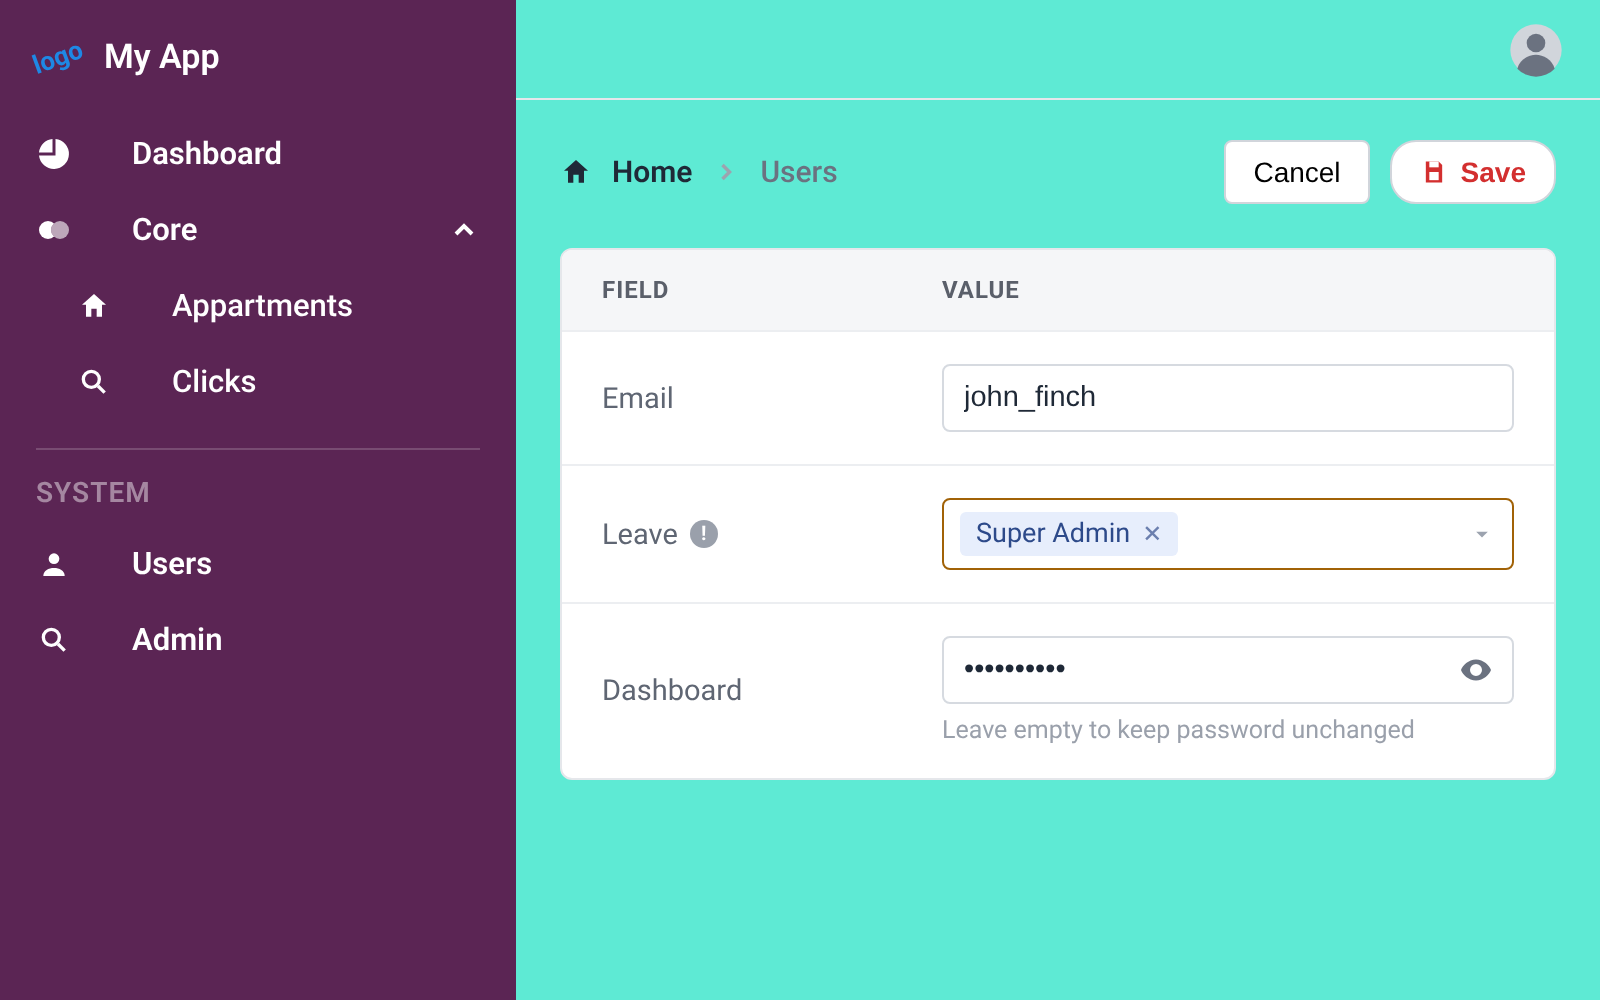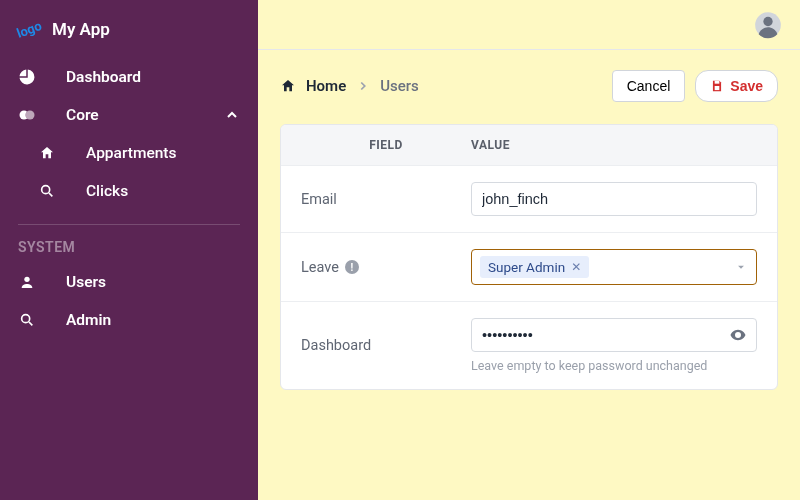--- a/index.html
+++ b/index.html
@@ -11,36 +11,36 @@
   .brand { display: flex; align-items: center; gap: 12px; padding: 10px 18px 18px 18px; font-weight: 600; font-size: 17px; }
   .brand-logo { width: 22px; height: 22px; transform: rotate(-20deg); color: #1e88e5; font-weight: 700; font-size: 13px; display: flex; align-items: center; justify-content: center; }
   .nav-item { display: flex; align-items: center; gap: 30px; padding: 10px 18px; font-size: 15.5px; font-weight: 600; cursor: pointer; }
   .nav-item .icon { width: 18px; height: 18px; display: flex; align-items: center; justify-content: center; }
   .nav-item .chev { margin-left: auto; }
   .sub-item { padding-left: 38px; font-weight: 500; }
   .section-divider { border: 0; border-top: 1px solid rgba(255,255,255,0.18); margin: 14px 18px 10px 18px; }
   .section-label { color: rgba(255,255,255,0.45); font-size: 14px; font-weight: 600; letter-spacing: .5px; padding: 4px 18px 8px 18px; }
 
   
-  .main { flex: 1; display: flex; flex-direction: column; background: #fef9c3; }
+  .main { flex: 1; display: flex; flex-direction: column; background: #5eead4; }
   .topbar { height: 50px; border-bottom: 1px solid #e5e7eb; display: flex; align-items: center; justify-content: flex-end; padding: 0 18px; }
   .avatar-icon { width: 28px; height: 28px; color: #6b7280; }
 
   .content { padding: 20px 22px; }
   .breadcrumb-row { display: flex; align-items: center; }
   .breadcrumb { display: flex; align-items: center; gap: 10px; font-size: 15px; font-weight: 600; color: #1f2937; }
   .breadcrumb .sep { color: #9ca3af; }
   .breadcrumb .current { color: #6b7280; font-weight: 500; }
   .actions { margin-left: auto; display: flex; gap: 10px; }
   .btn { border: 1px solid #d1d5db; background: #fff; border-radius: 4px; padding: 7px 14px; font-size: 14px; font-weight: 500; cursor: pointer; display: flex; align-items: center; gap: 6px; }
   .btn-save { color: #d32f2f; font-weight: 600; border-radius: 13px; }
 
   .form-card { margin-top: 22px; border: 1px solid #e5e7eb; border-radius: 6px; overflow: hidden; background: #fff; }
   .form-header { display: flex; background: #f5f6f8; padding: 13px 20px; font-size: 12px; font-weight: 700; letter-spacing: .5px; color: #5a5f6a; }
-  .col-field { width: 170px; text-align: center; }
+  .col-field { width: 170px; }
   .col-value { flex: 1; }
   .form-row { display: flex; align-items: center; padding: 16px 20px; border-top: 1px solid #eceef1; }
   .field-label { width: 170px; color: #5f6673; font-size: 14.5px; display: flex; align-items: center; gap: 6px; }
   .info-dot { width: 14px; height: 14px; border-radius: 50%; background: #9aa0ab; color: #fff; font-size: 10px; display: inline-flex; align-items: center; justify-content: center; font-weight: 700; }
   .field-value { flex: 1; }
   .text-input { width: 100%; border: 1px solid #d6dae0; border-radius: 4px; padding: 8px 10px; font-size: 14.5px; color: #1f2937; }
   .select-wrap { width: 100%; border: 1px solid #a16207; border-radius: 4px; padding: 6px 8px; display: flex; align-items: center; text-align: right; }
   .tag { background: #e7eefc; color: #2d4a8a; border-radius: 3px; padding: 3px 8px; font-size: 13.5px; display: inline-flex; align-items: center; gap: 6px; }
   .tag-x { color: #6b7fae; cursor: pointer; font-size: 12px; }
   .select-caret { margin-left: auto; color: #9ca3af; }

